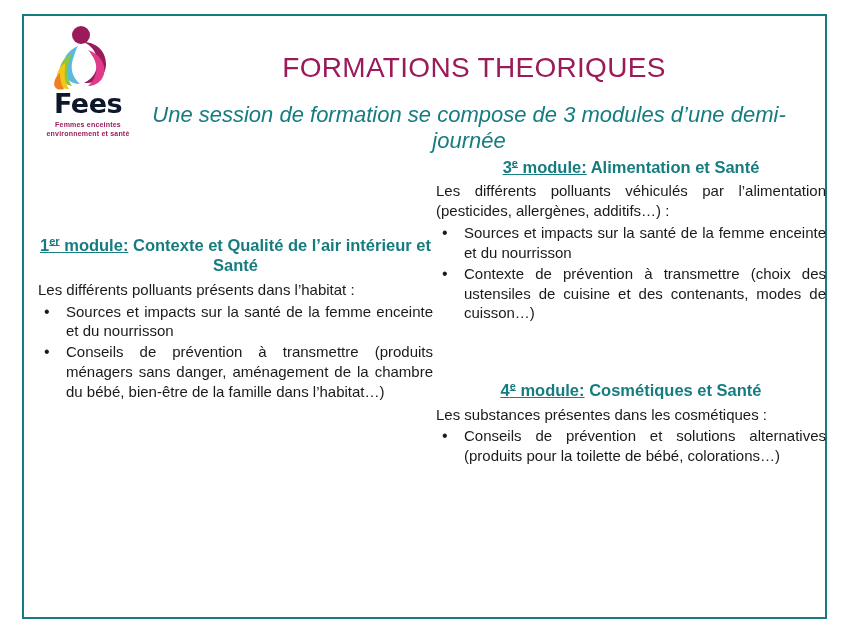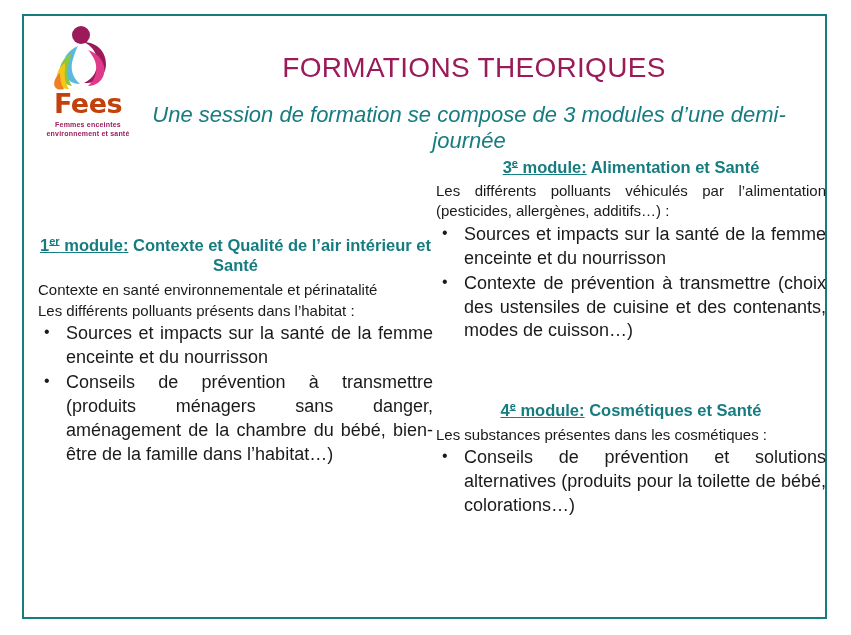--- a/index.html
+++ b/index.html
@@ -43,21 +43,21 @@
   }
   .logo-word {
     position: absolute;
     left: 0;
     top: 62px;
     width: 104px;
     text-align: center;
     font-family: "DejaVu Sans", sans-serif;
     font-weight: bold;
     font-size: 27px;
-    color: #c2410c;
+    color: #0f172a;
     letter-spacing: -0.5px;
   }
   .logo-sub1, .logo-sub2 {
     position: absolute;
     left: 0;
     width: 104px;
     text-align: center;
     font-family: "Liberation Sans", sans-serif;
     font-weight: bold;
     font-size: 7px;
@@ -137,21 +137,21 @@
   .para.nojust { text-align: left; }
 
   ul.bullets {
     list-style: none;
     margin: 2px 0 0 0;
     padding: 0;
   }
   ul.bullets li {
     position: relative;
     padding-left: 28px;
-    font-size: 18px;
+    font-size: 15px;
     line-height: 1.33;
     text-align: justify;
     margin-bottom: 1px;
   }
   ul.bullets li::before {
     content: "\2022";
     position: absolute;
     left: 6px;
     top: -1px;
     font-size: 16px;
@@ -182,21 +182,20 @@
   </div>
 
   <div class="title">FORMATIONS THEORIQUES</div>
   <div class="subtitle">Une session de formation se compose de 3 modules d’une demi-journée</div>
 
   <div class="col col-left">
     <div class="module">
       <div class="module-head">
         <span class="ord"><span>1</span><sup>er</sup><span> module:</span></span><span class="name"> Contexte et Qualité de l’air intérieur et Santé</span>
       </div>
-      <p class="para">Contexte en santé environnementale et périnatalité</p>
       <p class="para nojust">Les différents polluants présents dans l’habitat :</p>
       <ul class="bullets">
         <li>Sources et impacts sur la santé de la femme enceinte et du nourrisson</li>
         <li>Conseils de prévention à transmettre (produits ménagers sans danger, aménagement de la chambre du bébé, bien-être de la famille dans l’habitat…)</li>
       </ul>
     </div>
   </div>
 
   <div class="col col-right">
     <div class="module">

